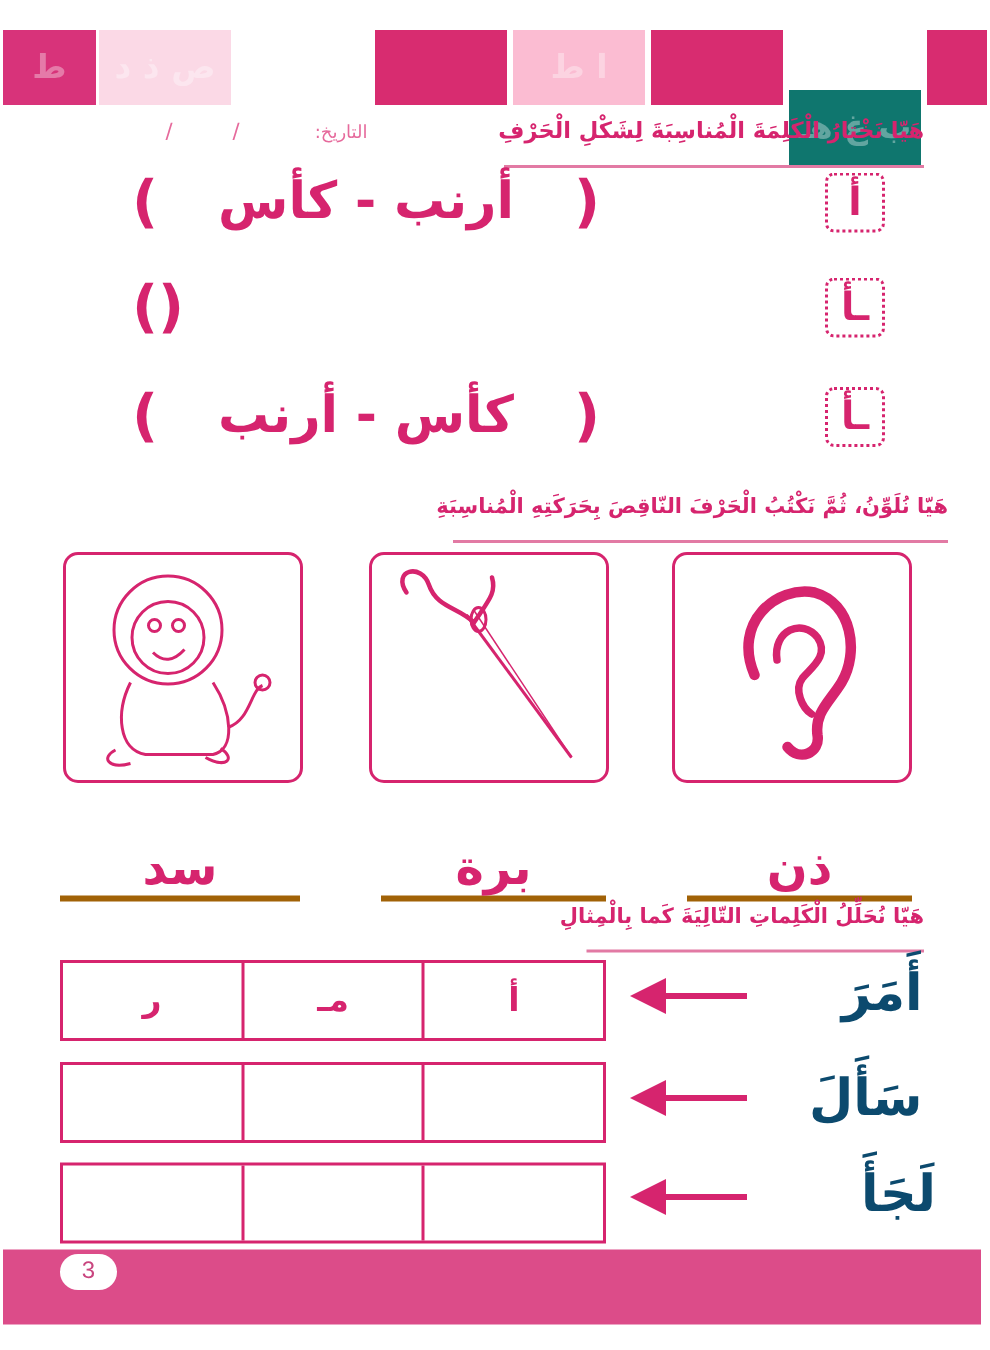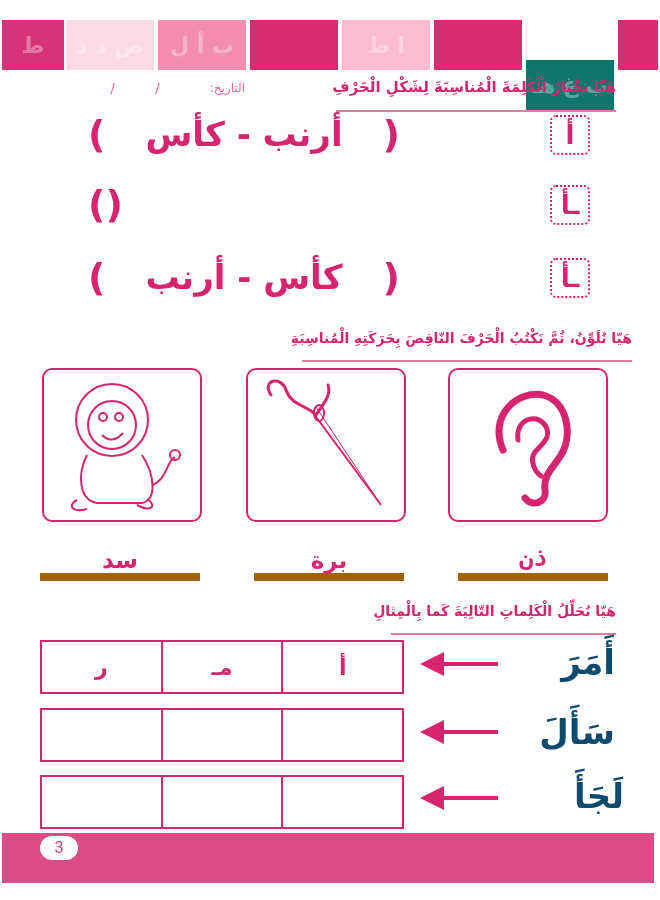--- a/index.html
+++ b/index.html
@@ -13,38 +13,37 @@
   .date .slash { color: #e66a9c; font-size: 14px; }
 
   .section-title { position: absolute; direction: rtl; font-weight: bold; color: #d6246e; text-align: right; border-bottom: 2px solid #e27aa4; padding-bottom: 14px; white-space: nowrap; }
 
   .letter-box { position: absolute; width: 40px; height: 40px; border: 2px dotted #d6246e; border-radius: 6px; display: flex; align-items: center; justify-content: center; font-size: 26px; font-weight: bold; color: #d6246e; }
   .choice { position: absolute; direction: rtl; font-size: 34px; font-weight: bold; color: #d6246e; display: flex; align-items: center; white-space: nowrap; }
   .choice .paren { font-size: 38px; }
   .choice .words { margin: 0 40px; }
 
   .pic-card { position: absolute; top: 368px; width: 160px; height: 154px; border: 2px solid #d6246e; border-radius: 10px; background: #fff; display: flex; align-items: center; justify-content: center; }
-  .word-line { position: absolute; top: 555px; height: 26px; display: flex; align-items: flex-end; justify-content: center; border-bottom: 8px solid #a16207; font-size: 23px; font-weight: bold; color: #d6246e; direction: rtl; }
+  .word-line { position: absolute; top: 575px; height: 26px; display: flex; align-items: flex-end; justify-content: center; border-bottom: 4px solid #a16207; font-size: 32px; font-weight: bold; color: #d6246e; direction: rtl; }
 
   .row-word { position: absolute; direction: rtl; font-size: 34px; font-weight: bold; color: #0c4a6e; text-align: right; width: 80px; }
   .arrow { position: absolute; width: 80px; height: 24px; }
   .grid-row { position: absolute; left: 40px; width: 364px; height: 54px; border: 2px solid #d6246e; display: flex; direction: rtl; }
   .grid-cell { flex: 1; border-left: 2px solid #d6246e; display: flex; align-items: center; justify-content: center; font-size: 22px; font-weight: bold; color: #d6246e; }
   .grid-cell:last-child { border-left: none; }
 
   .footer { position: absolute; top: 833px; left: 2px; width: 652px; height: 50px; background: #dc4c89; }
   .page-num { position: absolute; top: 836px; left: 40px; width: 38px; height: 24px; background: #fff; border-radius: 12px; display: flex; align-items: center; justify-content: center; font-size: 16px; color: #c9457f; font-family: "Liberation Sans", sans-serif; }
 </style>
 </head>
 <body>
 
 <div class="band" id="band">
     <div class="band-block" style="left: 2px; width: 62px; background: rgb(216, 51, 122);">ط</div>
     <div class="band-block" style="left: 66px; width: 88px; background: rgb(251, 217, 230);">ص ذ د</div>
-    <div class="band-block" style="left: 158px; width: 88px; background: rgb(242, 141, 177);">ب أ ل</div>
     <div class="band-block" style="left: 250px; width: 88px; background: rgb(216, 44, 112);"></div>
     <div class="band-block" style="left: 342px; width: 88px; background: rgb(251, 188, 210);">ا ط</div>
     <div class="band-block" style="left: 434px; width: 88px; background: rgb(216, 44, 112);"></div>
     <div class="band-block" style="left: 526px; width: 88px; background: #0f766e; margin-top: 40px;">ب غ هـ</div>
     <div class="band-block" style="left: 618px; width: 40px; background: rgb(216, 44, 112);"></div>
   </div>
 
 <div class="date">
   <span>التاريخ:</span>
   <span style="width:30px"></span>
@@ -98,21 +97,21 @@
     <circle cx="46" cy="42" r="4" fill="none" stroke="#d6246e" stroke-width="2"></circle>
     <circle cx="62" cy="42" r="4" fill="none" stroke="#d6246e" stroke-width="2"></circle>
     <path d="M45 60 Q55 70 66 58" fill="none" stroke="#d6246e" stroke-width="2"></path>
     <path d="M30 80 C20 100 22 125 40 128 L85 128 C100 125 98 100 85 80" fill="none" stroke="#d6246e" stroke-width="2"></path>
     <path d="M20 125 C10 130 15 138 30 134 M80 130 C95 138 100 130 90 124" fill="none" stroke="#d6246e" stroke-width="2"></path>
     <path d="M95 110 C110 105 110 85 118 82" fill="none" stroke="#d6246e" stroke-width="2"></path>
     <circle cx="118" cy="80" r="5" fill="none" stroke="#d6246e" stroke-width="2"></circle>
   </svg>
 </div>
 
-<div class="word-line" style="left:458px; width:150px;font-family:Liberation Mono, monospace;">
+<div class="word-line" style="left:458px; width:150px;">
   <span>ذن</span>
 </div>
 <div class="word-line" style="left:254px; width:150px;">
   <span>برة</span>
 </div>
 <div class="word-line" style="left:40px; width:160px;">
   <span>سد</span>
 </div>
 
 <div class="section-title" style="top:603px; right:44px; font-size:14px; width:225px;">هَيّا نُحَلِّلُ الْكَلِماتِ التّالِيَةَ كَما بِالْمِثالِ</div>

